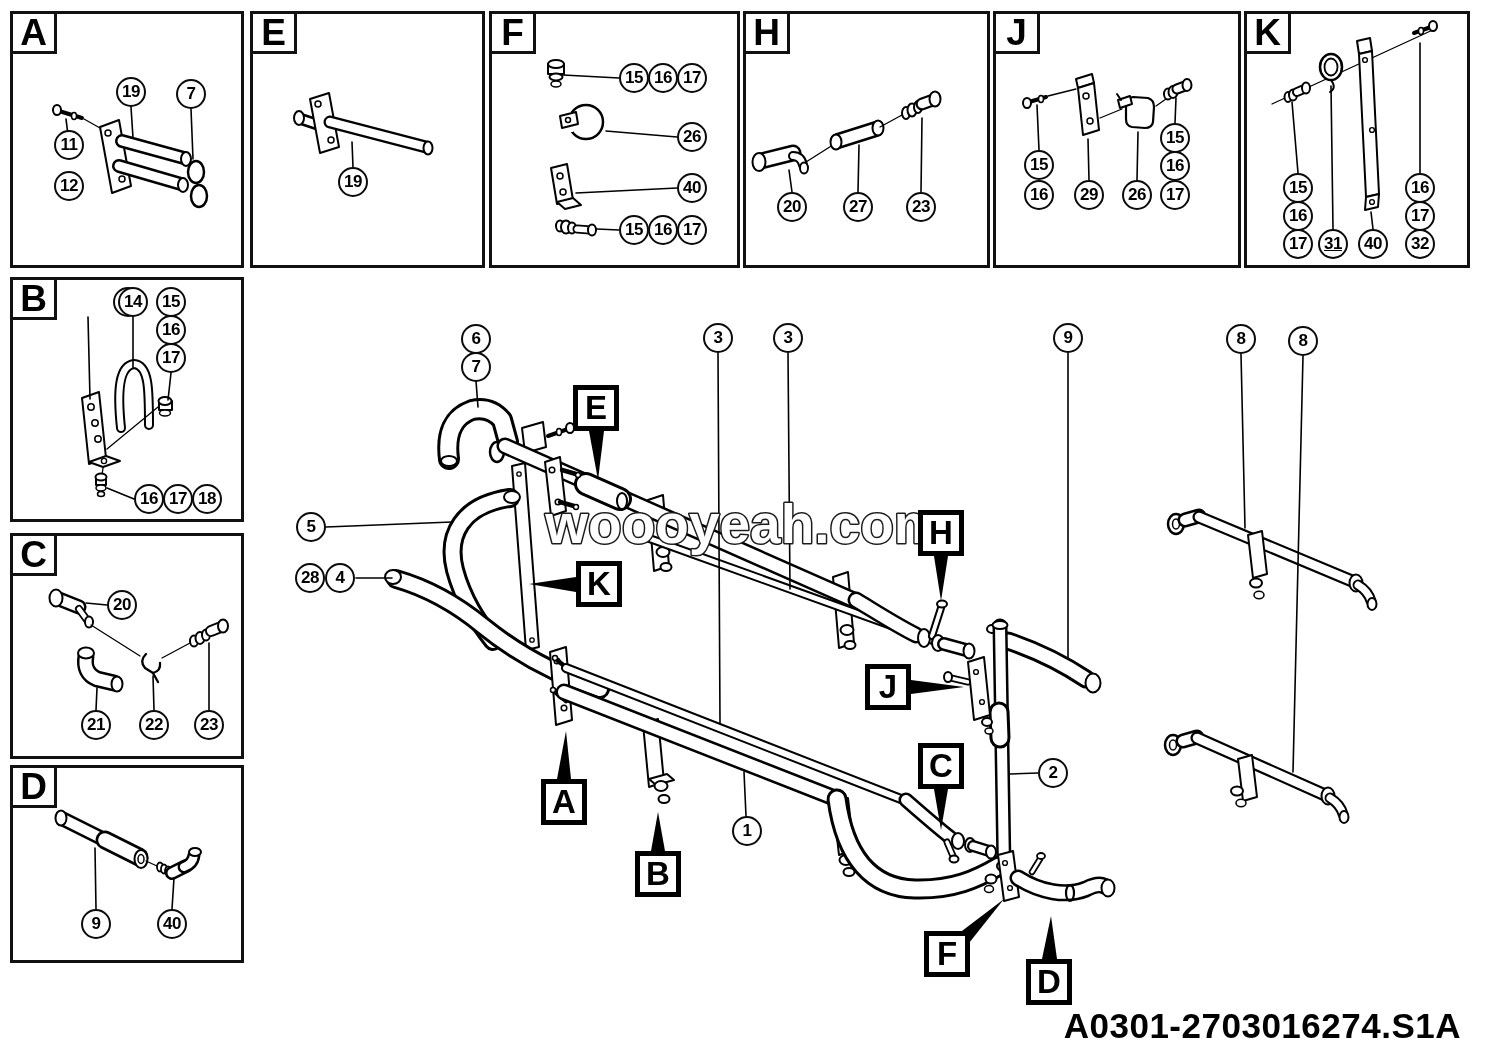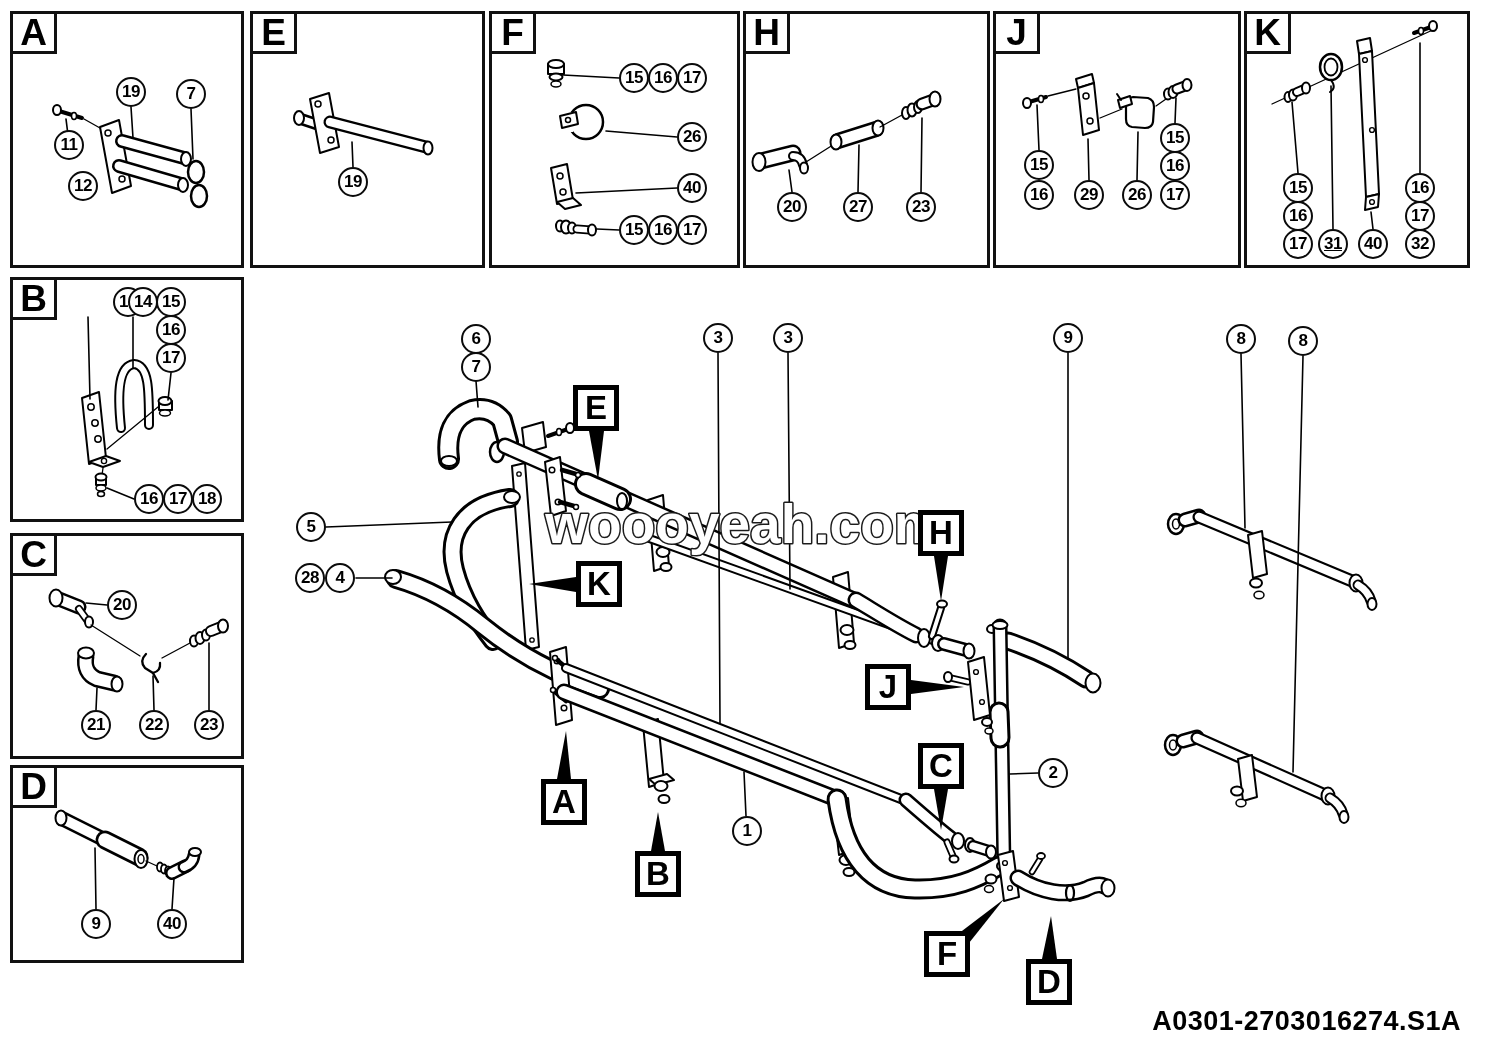--- a/index.html
+++ b/index.html
@@ -9,21 +9,21 @@
   .dbox{position:absolute;border:3px solid #111;z-index:2;box-sizing:border-box;}
   .dtab{position:absolute;left:-3px;top:-3px;width:47px;height:43px;border:3px solid #111;
         background:#fff;display:flex;align-items:center;justify-content:center;
         font-weight:bold;font-size:37px;line-height:1;box-sizing:border-box;}
   .callout{position:absolute;width:30px;height:30px;border:2.5px solid #0b0b0b;border-radius:50%;
            background:#fff;display:flex;align-items:center;justify-content:center;
            font-weight:bold;font-size:17px;letter-spacing:-0.5px;z-index:5;box-sizing:border-box;}
   .mlabel{position:absolute;width:46px;height:46px;border:5px solid #000;background:#fff;
           display:flex;align-items:center;justify-content:center;font-weight:bold;font-size:33px;
           z-index:6;box-sizing:border-box;}
-  .partnum{position:absolute;right:28px;top:1006px;font-weight:bold;font-size:27px;
+  .partnum{position:absolute;right:28px;top:1006px;font-weight:bold;font-size:35px;
            letter-spacing:0.5px;z-index:7;}
 </style>
 </head>
 <body>
 
 <div class="canvas">
 
 <svg class="art" width="1489" height="1052" viewBox="0 0 1489 1052" fill="none" stroke-linecap="round" stroke-linejoin="round">
 
   <g>
@@ -449,21 +449,21 @@
     </div>
 <div class="dbox" style="left:10px;top:765px;width:234px;height:198px">
   <div class="dtab">D</div>
     </div>
 
 <div class="partnum">A0301-2703016274.S1A</div>
 
 <div class="callout" style="left: 116px; top: 77px;">19</div>
     <div class="callout" style="left: 176px; top: 79px;">7</div>
     <div class="callout" style="left: 54px; top: 130px;">11</div>
-    <div class="callout" style="left: 68px; top: 171px; text-align: center;">12</div>
+    <div class="callout" style="left: 54px; top: 171px; text-align: center;">12</div>
     <div class="callout" style="left: 338px; top: 167px;">19</div>
     <div class="callout" style="left: 619px; top: 63px;">15</div>
     <div class="callout" style="left: 648px; top: 63px;">16</div>
     <div class="callout" style="left: 677px; top: 63px;">17</div>
     <div class="callout" style="left: 677px; top: 122px;">26</div>
     <div class="callout" style="left: 677px; top: 173px;">40</div>
     <div class="callout" style="left: 619px; top: 215px;">15</div>
     <div class="callout" style="left: 648px; top: 215px;">16</div>
     <div class="callout" style="left: 677px; top: 215px;">17</div>
     <div class="callout" style="left: 777px; top: 192px;">20</div>
@@ -478,21 +478,21 @@
     <div class="callout" style="left: 1160px; top: 180px;">17</div>
     <div class="callout" style="left: 1283px; top: 173px;">15</div>
     <div class="callout" style="left: 1283px; top: 201px;">16</div>
     <div class="callout" style="left: 1283px; top: 229px;">17</div>
     <div class="callout" style="left: 1318px; top: 229px; text-decoration: underline;">31</div>
     <div class="callout" style="left: 1358px; top: 229px;">40</div>
     <div class="callout" style="left: 1405px; top: 173px;">16</div>
     <div class="callout" style="left: 1405px; top: 201px;">17</div>
     <div class="callout" style="left: 1405px; top: 229px;">32</div>
     <div class="callout" style="left: 73px; top: 287px; margin-left: 40px;">13</div>
-    <div class="callout" style="left: 128px; top: 287px;">14</div>
+    <div class="callout" style="left: 118px; top: 287px;">14</div>
     <div class="callout" style="left: 156px; top: 287px;">15</div>
     <div class="callout" style="left: 156px; top: 315px;">16</div>
     <div class="callout" style="left: 156px; top: 343px;">17</div>
     <div class="callout" style="left: 134px; top: 484px;">16</div>
     <div class="callout" style="left: 163px; top: 484px;">17</div>
     <div class="callout" style="left: 192px; top: 484px;">18</div>
     <div class="callout" style="left: 107px; top: 590px;">20</div>
     <div class="callout" style="left: 81px; top: 710px;">21</div>
     <div class="callout" style="left: 139px; top: 710px;">22</div>
     <div class="callout" style="left: 194px; top: 710px;">23</div>

